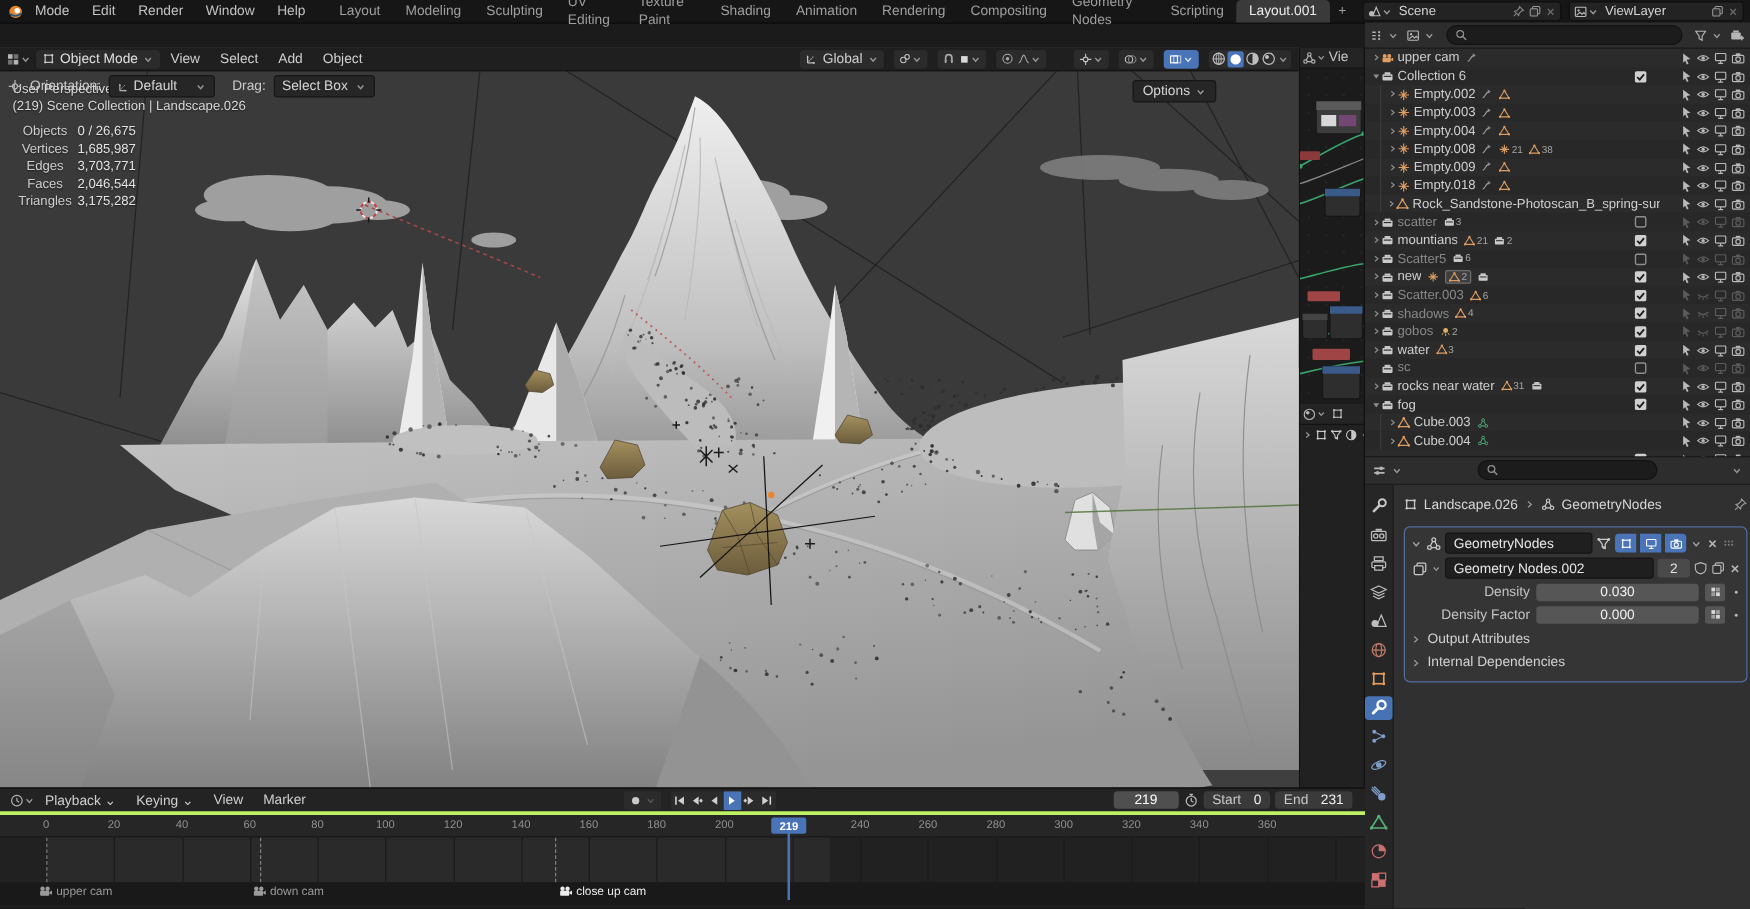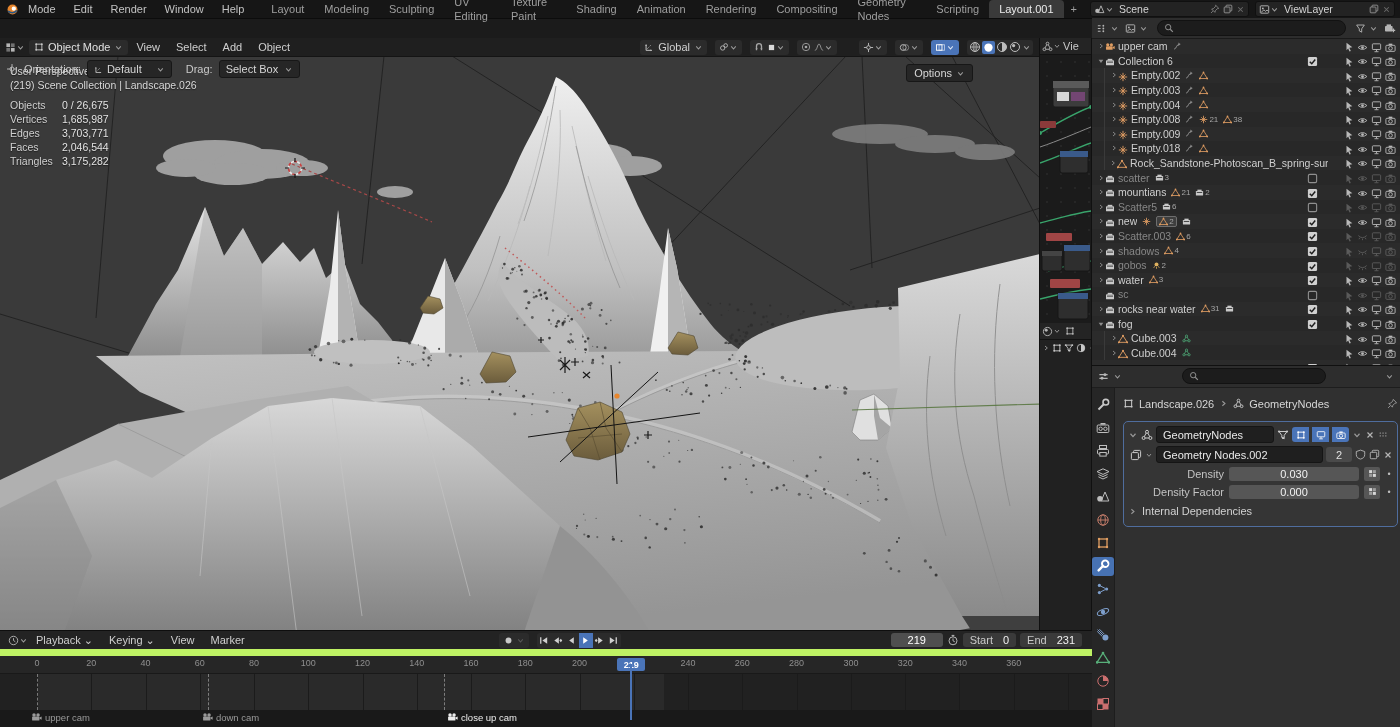--- a/index.html
+++ b/index.html
@@ -27,21 +27,21 @@
   
   #vphead{position:absolute;left:0;top:0;width:100%;height:18px;background:#1f1f1f;border-bottom:1px solid #141414;display:flex;align-items:center;z-index:30;}
   .vmenu{padding:0 8px;color:#cfcfcf;}
   .modepill{display:flex;align-items:center;background:#2b2b2b;border-radius:3px;height:15px;padding:0 5px;margin-left:4px;color:#e0e0e0;}
   .hgroup{display:flex;align-items:center;background:#2b2b2b;border-radius:3px;height:15px;padding:0 4px;margin-left:8px;color:#d0d0d0;}
   #vpcanvas{position:absolute;left:0;top:18px;width:1040px;height:588px;}
   #toolrow{position:absolute;left:6px;top:22px;display:flex;align-items:center;gap:6px;z-index:25;color:#c9c9c9;}
   .fpill{display:flex;align-items:center;background:#262626;border:1px solid #171717;border-radius:3px;height:16px;padding:0 6px;color:#d6d6d6;}
   #optionsbtn{position:absolute;right:66px;top:26px;z-index:25;display:flex;align-items:center;background:#262626;border:1px solid #171717;border-radius:3px;height:16px;padding:0 7px;color:#d6d6d6;}
   #vpstats{position:absolute;left:10px;top:26px;z-index:20;color:#d8d8d8;font-size:10.5px;line-height:14px;text-shadow:0 1px 1px rgba(0,0,0,.5);}
-  #vpstats .trow{display:flex;} #vpstats .tl{width:52px;color:#cfcfcf;} #vpstats .tv{color:#e3e3e3;}
+  #vpstats .trow{display:flex;text-align:center;} #vpstats .tl{width:52px;color:#cfcfcf;} #vpstats .tv{color:#e3e3e3;}
   #vpstats .ctx{margin-bottom:6px;}
   
   .striphead{height:16px;background:#242424;border-bottom:1px solid #121212;display:flex;align-items:center;padding:0 2px;color:#c9c9c9;overflow:hidden;white-space:nowrap;}
   #nscontent{position:relative;height:268px;background:#1b1b1b;background-image:radial-gradient(#262626 1px,transparent 1px);background-size:14px 14px;overflow:hidden;}
   #nscontent2{position:relative;height:290px;background:#212121;}
   .minirow{display:flex;align-items:center;gap:2px;padding:3px 2px;color:#b9b9b9;}
   
   #outliner{height:347px;background:#282828;display:flex;flex-direction:column;overflow:hidden;border-bottom:1px solid #101010;}
   #olhead{height:20px;background:#2d2d2d;border-bottom:1px solid #1a1a1a;display:flex;align-items:center;padding:0 4px;gap:3px;}
   .searchpill{flex:1;display:flex;align-items:center;height:14px;background:#1c1c1c;border:1px solid #121212;border-radius:8px;margin:0 6px;padding:0 6px;gap:4px;}
@@ -75,21 +75,21 @@
   .bluetg.first{border-radius:3px 0 0 3px;} .bluetg.last{border-radius:0 3px 3px 0;}
   .cntpill{background:#4a4a4a;border-radius:3px;height:15px;min-width:26px;display:flex;align-items:center;justify-content:center;color:#e0e0e0;}
   .prow{display:flex;align-items:center;height:18px;gap:5px;}
   .prow .plbl{width:96px;text-align:right;color:#c3c3c3;}
   .pfield{width:130px;height:14px;background:#565656;border-radius:3px;display:flex;align-items:center;justify-content:center;color:#f2f2f2;}
   .pbtn{width:16px;height:14px;background:#565656;border-radius:2px;display:flex;align-items:center;justify-content:center;}
   .dot{color:#bdbdbd;font-size:9px;width:8px;text-align:center;}
   .secrow{display:flex;align-items:center;gap:5px;height:17px;color:#d2d2d2;margin-top:2px;}
   
   #timeline{height:103px;background:#1d1d1d;position:relative;border-top:1px solid #0e0e0e;}
-  #tlhead{height:18px;background:#232323;border-bottom:7px solid #bef264;display:flex;align-items:center;padding:0 4px;position:relative;}
+  #tlhead{height:18px;background:#232323;border-bottom:3px solid #bef264;display:flex;align-items:center;padding:0 4px;position:relative;}
   #tlhead .menu{padding:0 8px;color:#cfcfcf;}
   .tpill{display:flex;align-items:center;background:#2b2b2b;border-radius:3px;height:15px;padding:0 4px;gap:2px;margin-left:4px;}
   .transport{display:flex;align-items:center;background:#2b2b2b;border-radius:3px;height:15px;margin-left:8px;overflow:hidden;}
   .tbtn{width:14px;height:15px;display:flex;align-items:center;justify-content:center;}
   .tbtn.play{background:#4a74b8;}
   #tlfields{position:absolute;right:10px;top:1.5px;display:flex;align-items:center;gap:4px;}
   .ffield{background:#4f4f4f;border-radius:3px;height:14px;display:flex;align-items:center;justify-content:center;color:#fff;}
   .sefield{background:#3a3a3a;border-radius:3px;height:14px;display:flex;align-items:center;padding:0 7px;gap:10px;color:#c9c9c9;}
   .sefield b{color:#f1f1f1;font-weight:normal;}
   #ruler{position:relative;height:17px;background:#262626;border-bottom:1px solid #191919;overflow:hidden;}
@@ -2698,20 +2698,26 @@
                       </svg>
                     </span>
     <span class="dot">•</span>
   </div>
                 </div>
               <div id="secrows">
   <div class="secrow">
     <svg class="ic" width="9" height="9" style="color:#999">
                       <use href="#i-chevr"></use>
                     </svg>
+                    <span>Output Attributes</span>
+  </div>
+  <div class="secrow">
+    <svg class="ic" width="9" height="9" style="color:#999">
+                      <use href="#i-chevr"></use>
+                    </svg>
                     <span>Internal Dependencies</span>
   </div>
                 </div>
             </div>
           </div>
         </div>
       </div>
     </div>
   </div>
 </div>

